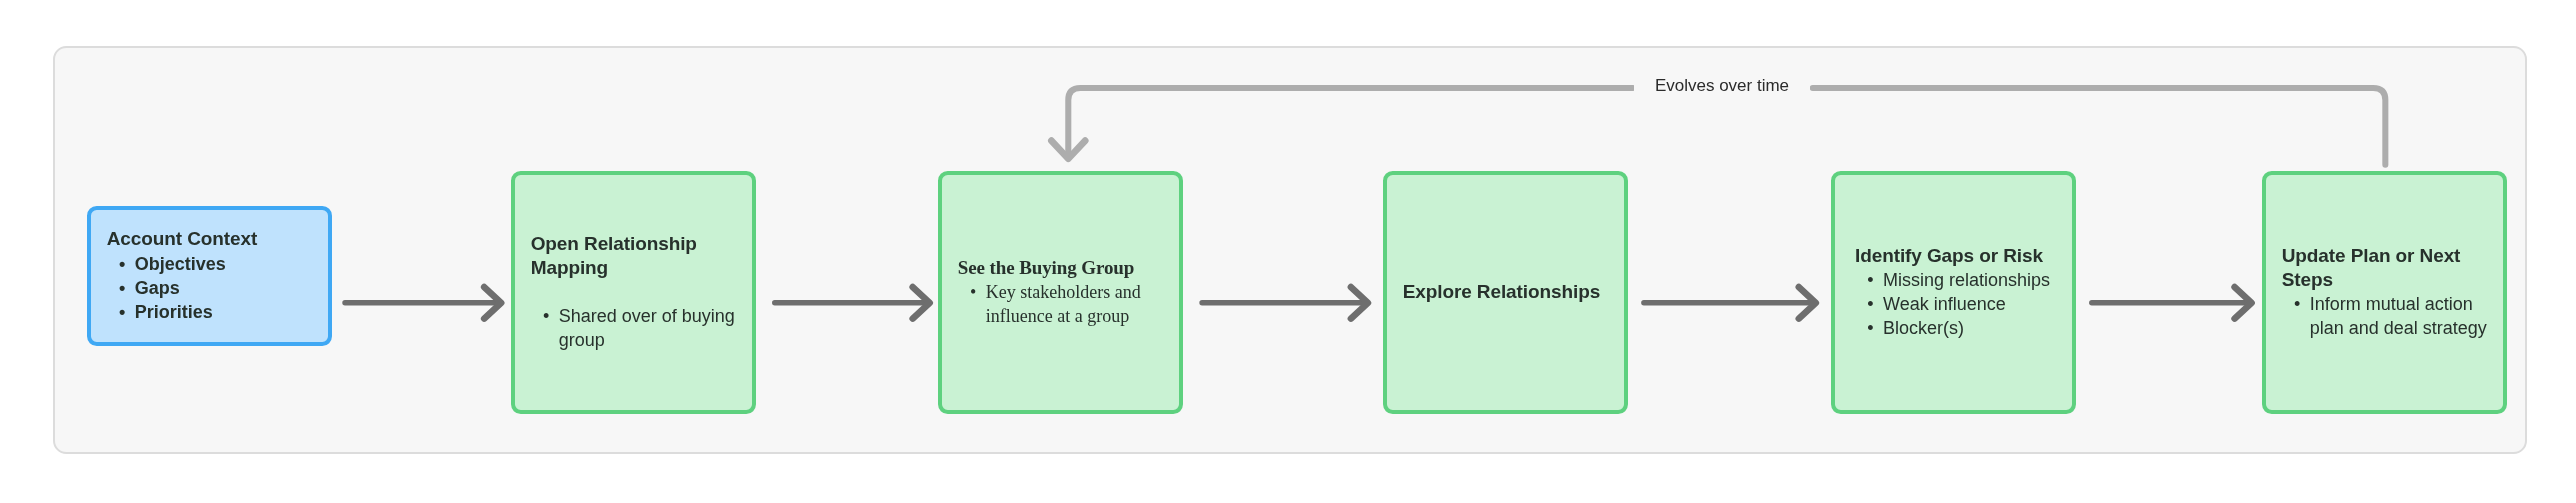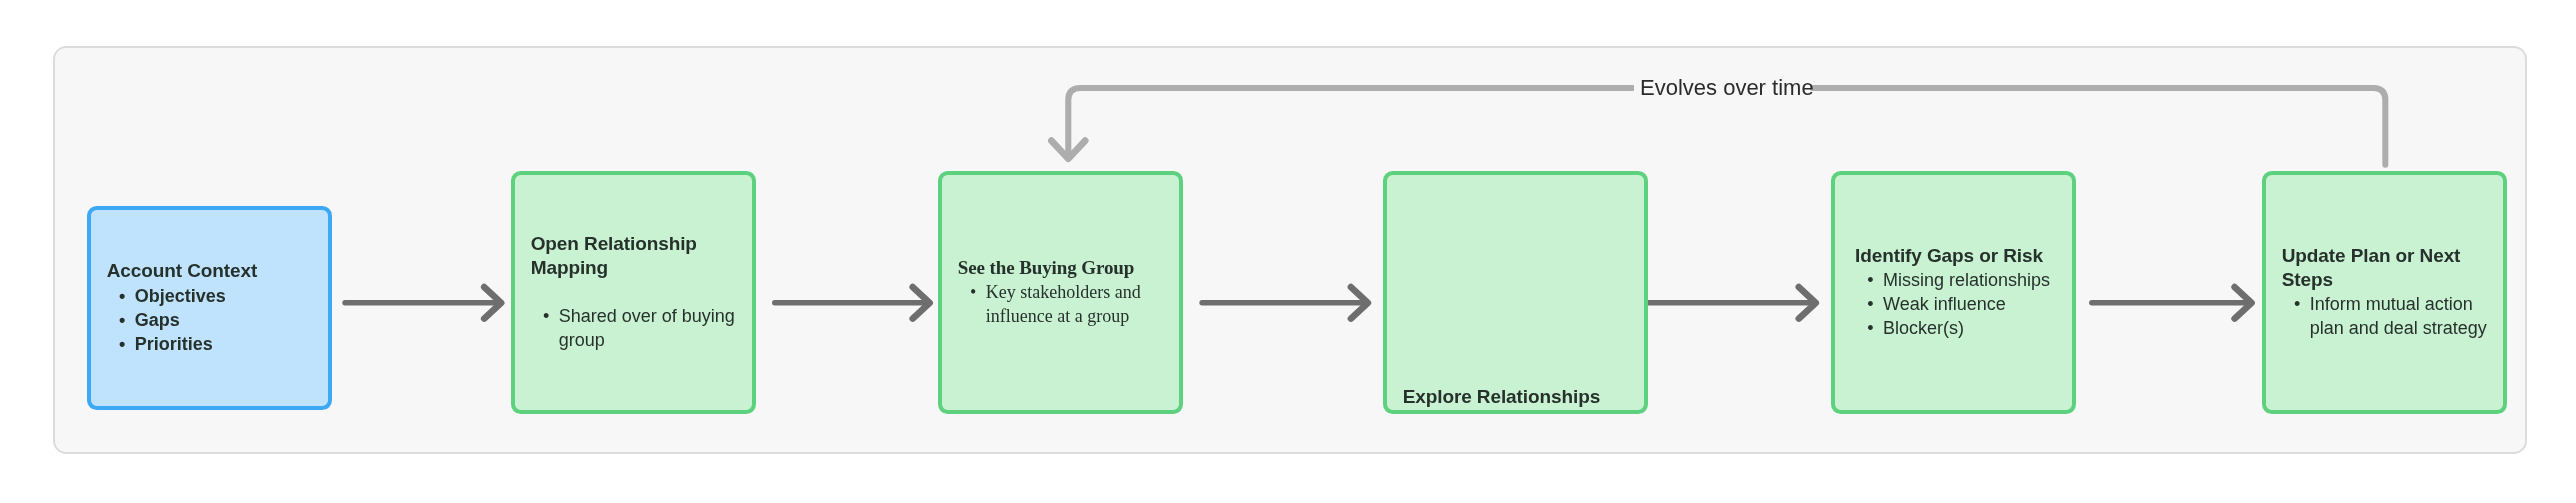--- a/index.html
+++ b/index.html
@@ -99,21 +99,21 @@
     font-weight: 700;
   }
 
   
   #loop-label {
     position: absolute;
     left: 1634px;
     top: 75px;
     width: 176px;
     text-align: center;
-    font-size: 22px;
+    font-size: 17px;
     line-height: 1;
     color: #2b2b2b;
     background: #f7f7f7;
     padding: 2.4px 6px;
     box-sizing: border-box;
     white-space: nowrap;
   }
 </style>
 </head>
 <body>
@@ -154,21 +154,21 @@
 
     <g>
       <path d="M 3941 272 L 3941 165 Q 3941 145 3921 145 L 2995 145" fill="none" stroke="#adadad" stroke-width="10" stroke-linecap="round" stroke-linejoin="round"></path>
       <path d="M 2698 145 L 1785 145 Q 1765 145 1765 165 L 1765 255" fill="none" stroke="#adadad" stroke-width="10" stroke-linecap="round" stroke-linejoin="round"></path>
       <polyline points="1737,232 1765,262 1793,232" fill="none" stroke="#adadad" stroke-width="11" stroke-linecap="round" stroke-linejoin="round"></polyline>
     </g>
   </svg>
 
   <div id="loop-label">Evolves over time</div>
 
-  <div class="node blue" style="left:87px; top:206px; width:245px; height:204px;">
+  <div class="node blue" style="left:87px; top:206px; width:245px; height:140px;">
     <div class="node-title">Account Context</div>
     <ul class="node-list">
       <li>Objectives</li>
       <li>Gaps</li>
       <li>Priorities</li>
     </ul>
   </div>
 
   <div class="node green" style="left:511px; top:171px; width:245px; height:243px;gap:24px;">
     <div class="node-title">Open Relationship Mapping</div>
@@ -177,21 +177,21 @@
     </ul>
   </div>
 
   <div class="node green" style="left:938px; top:171px; width:245px; height:243px;font-family:Liberation Serif, serif;">
     <div class="node-title">See the Buying Group</div>
     <ul class="node-list">
       <li>Key stakeholders and influence at a group</li>
     </ul>
   </div>
 
-  <div class="node green" style="left:1383px; top:171px; width:265px; height:243px;justify-content:flex-end;">
+  <div class="node green" style="left:1383px; top:171px; width:245px; height:243px;">
     <div class="node-title">Explore Relationships</div>
   </div>
 
   <div class="node green" style="left:1831px; top:171px; width:245px; height:243px;padding-left:20px;">
     <div class="node-title">Identify Gaps or Risk</div>
     <ul class="node-list">
       <li>Missing relationships</li>
       <li>Weak influence</li>
       <li>Blocker(s)</li>
     </ul>

